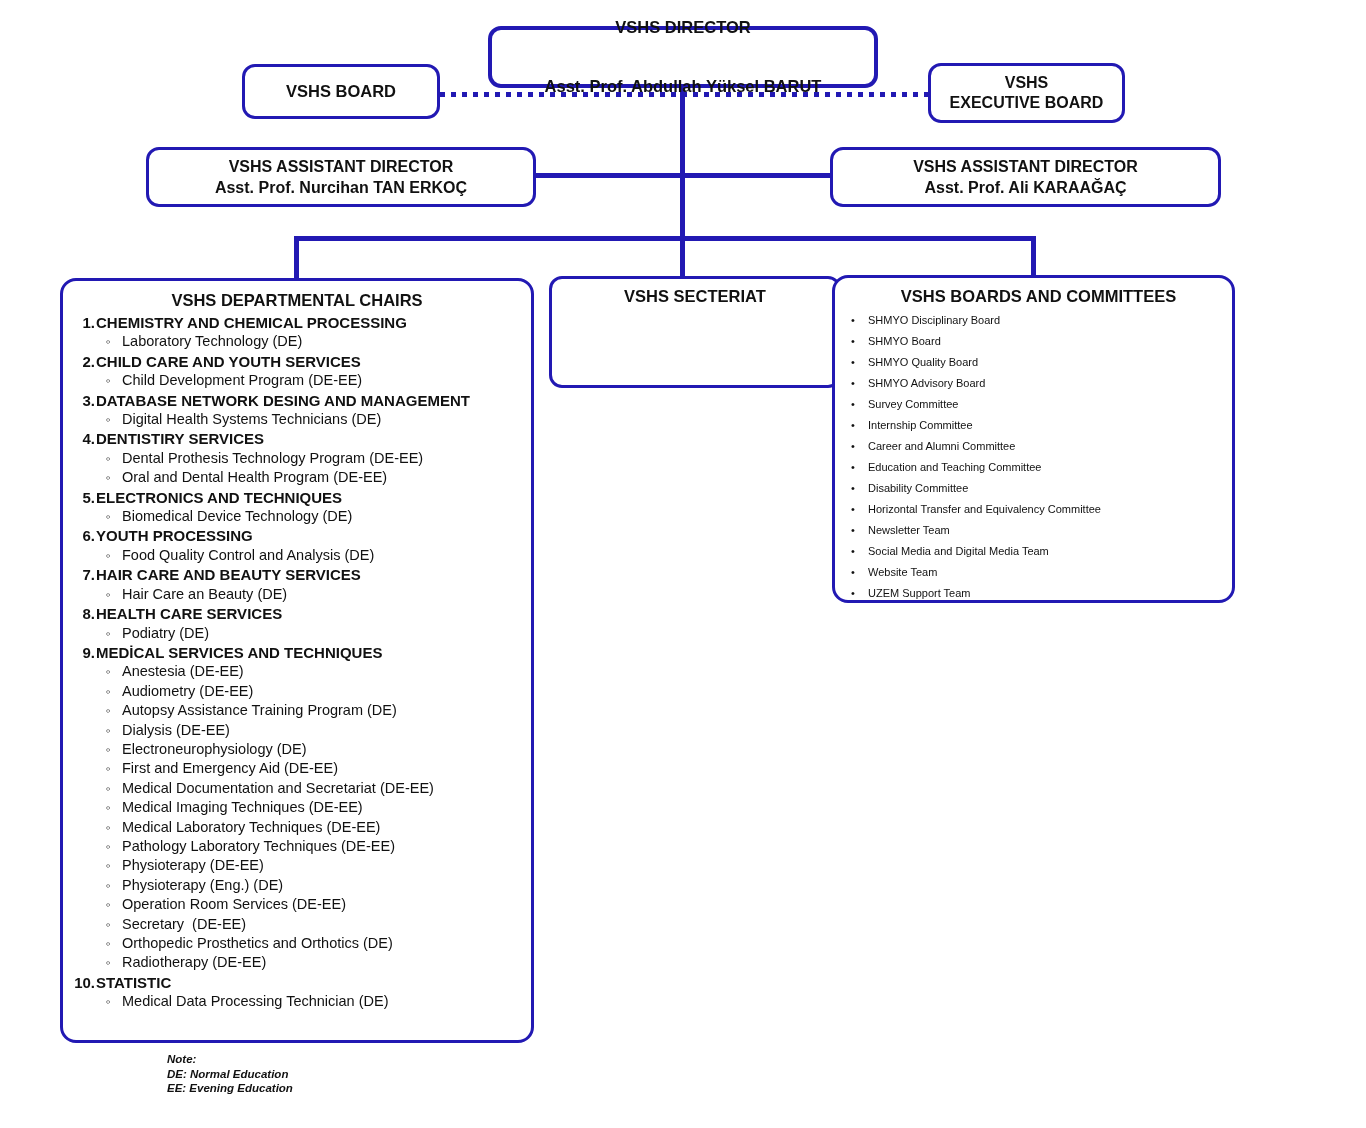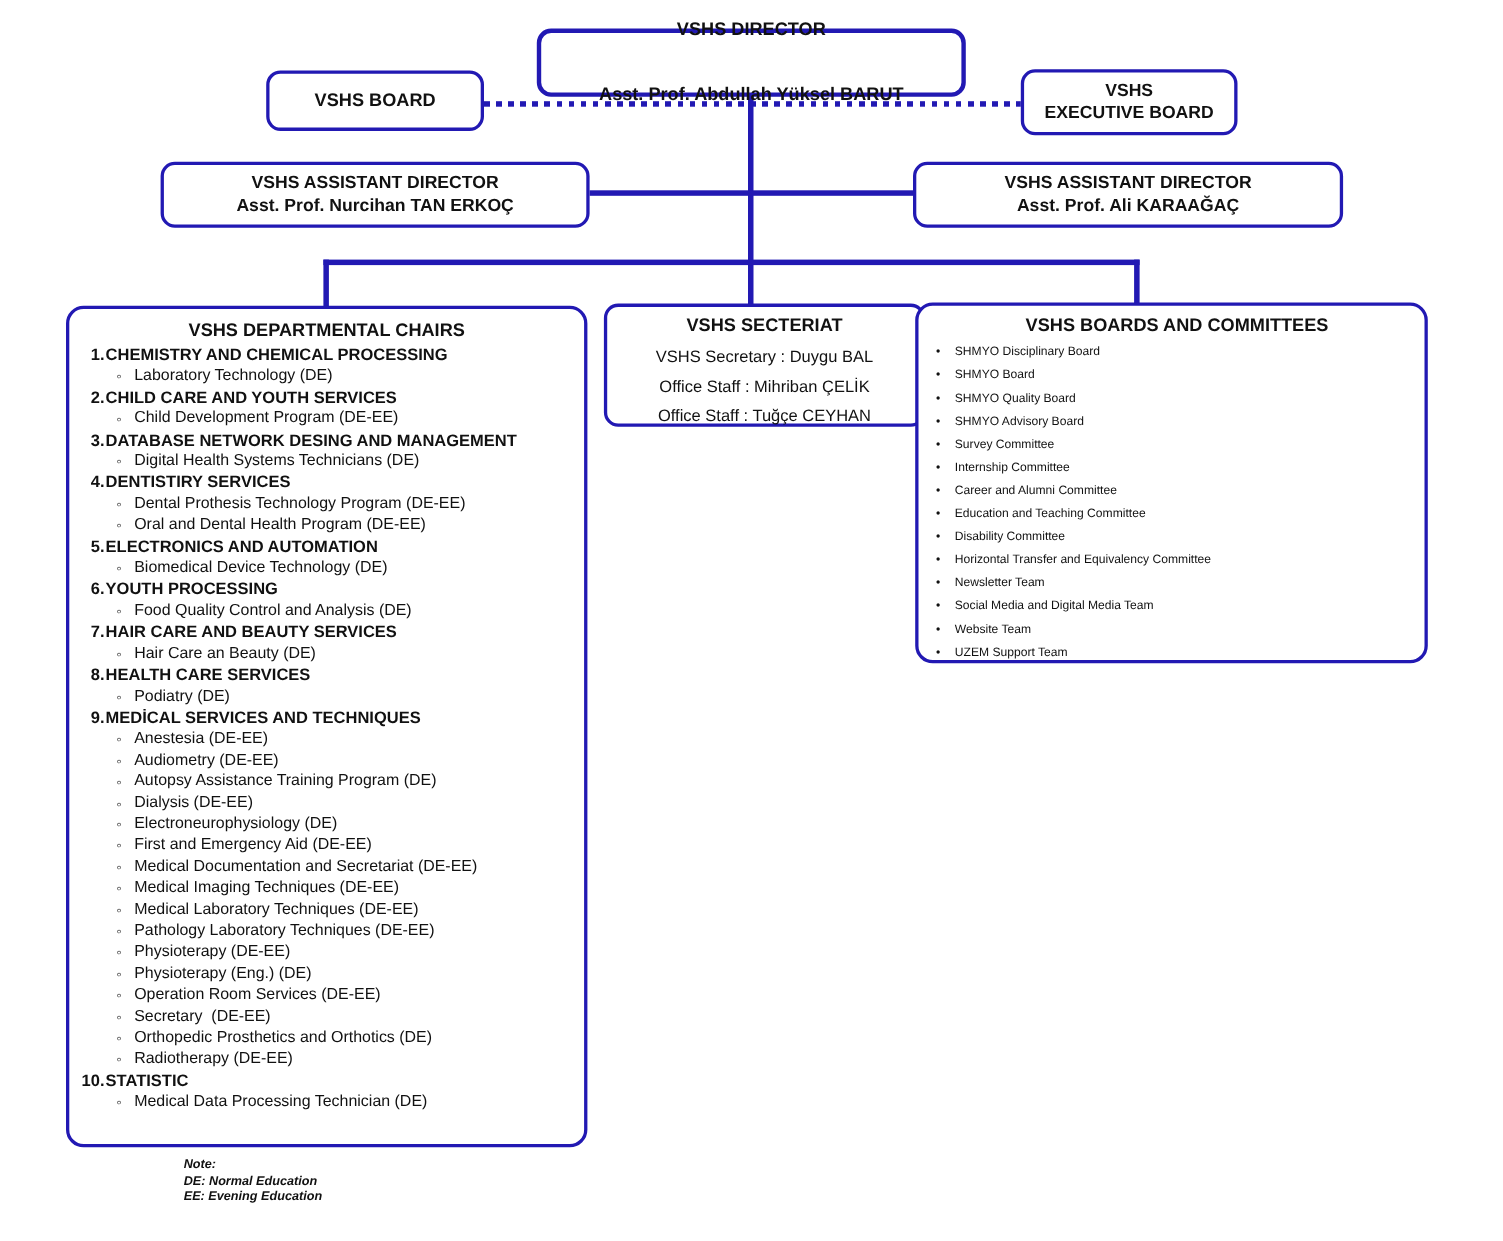--- a/index.html
+++ b/index.html
@@ -47,21 +47,21 @@
     line-height: 21px;
   }
   #director-box   { left: 488px; top: 26px;   width: 390px; height: 62px; border-width: 4px; gap: 38px; }
   #board-box      { left: 242px; top: 64px;  width: 198px; height: 55px; }
   #exec-board-box { left: 928px; top: 63px;  width: 197px; height: 60px; font-size: 16px; line-height: 20px; }
   #asst-left-box  { left: 146px; top: 147px; width: 390px; height: 60px; font-size: 16px; }
   #asst-right-box { left: 830px; top: 147px; width: 391px; height: 60px; font-size: 16px; }
 
   #dept-box   { left: 60px;  top: 278px; width: 474px; height: 765px; border-radius: 16px; padding: 9px 6px 0 6px; }
   #sect-box   { left: 549px; top: 276px; width: 292px; height: 112px; border-radius: 13px; padding-top: 7px; }
-  #boards-box { left: 832px; top: 275px; width: 466px; height: 328px; border-radius: 16px; padding: 8px 4px 0 14px; }
+  #boards-box { left: 832px; top: 275px; width: 403px; height: 328px; border-radius: 16px; padding: 8px 4px 0 14px; }
 
   .panel-title {
     text-align: center;
     font-weight: bold;
     font-size: 16.5px;
     line-height: 21px;
   }
   
   #dept-list { margin-top: 2px; }
   .dept-section-row {
@@ -215,21 +215,21 @@
 
               <div class="dept-prog-row">
                 <span>Oral and Dental Health Program (DE-EE)</span>
               </div>
             </div>
         </div>
 
         <div>
           <div class="dept-section-row">
             <span class="dept-num">5.</span>
-            <span class="dept-title">ELECTRONICS AND AUTOMATION</span>
+            <span class="dept-title">ELECTRONICS AND TECHNIQUES</span>
           </div>
           <div>
 
               <div class="dept-prog-row">
                 <span>Biomedical Device Technology (DE)</span>
               </div>
             </div>
         </div>
 
         <div>
@@ -354,28 +354,20 @@
               <div class="dept-prog-row">
                 <span>Medical Data Processing Technician (DE)</span>
               </div>
             </div>
         </div>
       </div>
   </div>
 
   <div class="box" id="sect-box">
     <div class="panel-title">VSHS SECTERIAT</div>
-    <div id="sect-lines">
-
-        <div class="sect-line">VSHS Secretary : Duygu BAL</div>
-
-        <div class="sect-line">Office Staff : Mihriban ÇELİK</div>
-
-        <div class="sect-line">Office Staff : Tuğçe CEYHAN</div>
-      </div>
   </div>
 
   <div class="box" id="boards-box">
     <div class="panel-title">VSHS BOARDS AND COMMITTEES</div>
     <div id="committee-list">
 
         <div class="committee-row">
           <span>SHMYO Disciplinary Board</span>
         </div>
 

